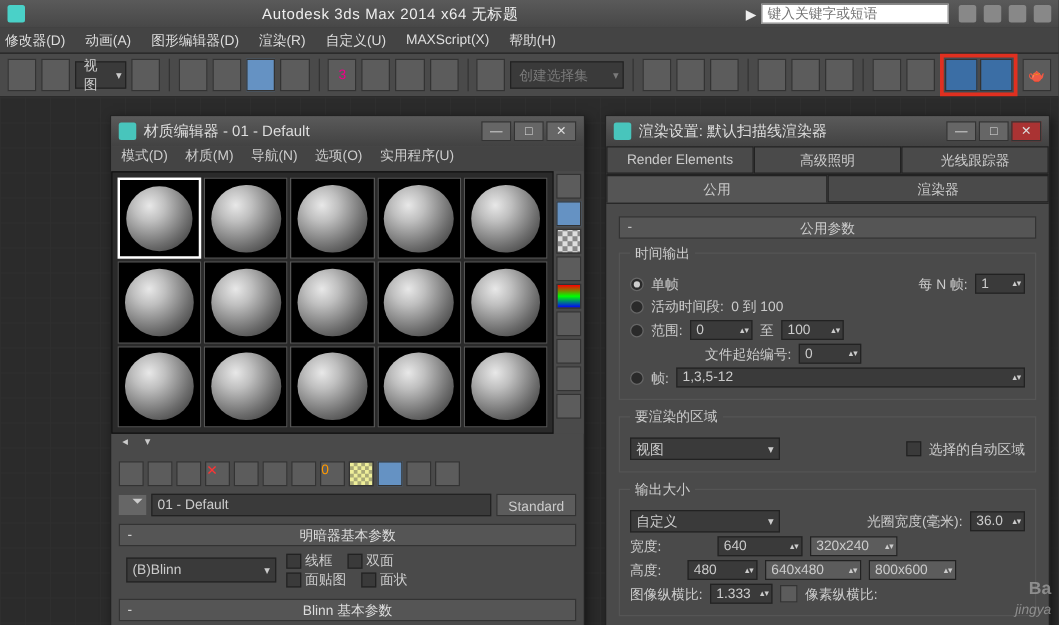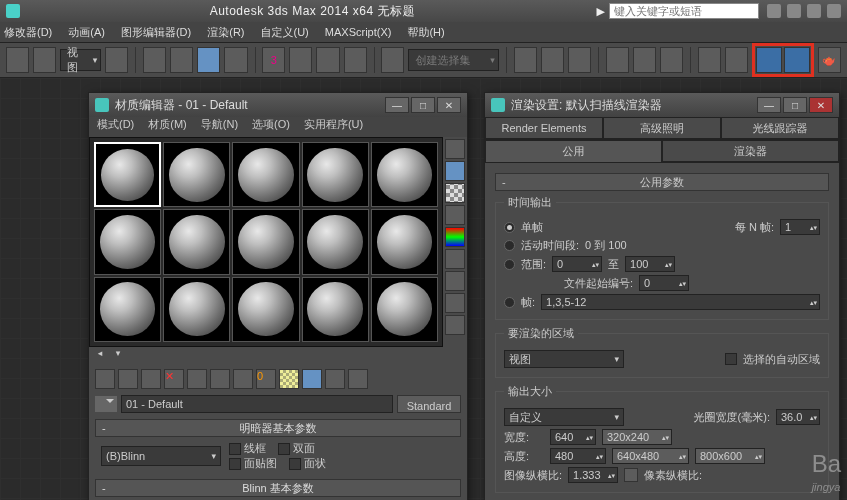--- a/index.html
+++ b/index.html
@@ -85,21 +85,21 @@
 #render-win .row { display: flex; align-items: center; gap: 6px; margin: 3px 0; font-size: 11px; }
 #render-win .radio { width: 11px; height: 11px; border-radius: 50%; background: #2a2a2a; border: 1px solid #666; display: inline-flex; align-items:center; justify-content:center; }
 #render-win .radio.on::after { content:""; width:5px; height:5px; border-radius:50%; background:#ccc; }
 #render-win .spin { height: 16px; background: #3a3a3a; border: 1px solid #222; color: #ccc; padding: 0 4px; display: inline-flex; align-items:center; position:relative; }
 #render-win .spin::after { content:"▴▾"; font-size:7px; line-height:7px; position:absolute; right:2px; display:flex; flex-direction:column; }
 #render-win .dd3 { height: 18px; background: #3a3a3a; border: 1px solid #222; padding: 0 16px 0 4px; display:flex; align-items:center; position:relative; }
 #render-win .dd3::after { content:"▾"; position:absolute; right:4px; font-size:9px; }
 #render-win .cb { width: 12px; height: 12px; background: #3a3a3a; border: 1px solid #222; }
 
 .watermark { position: absolute; right: 6px; bottom: 6px; color: #aaa; font-size: 14px; font-style: italic; opacity: .7; pointer-events:none; }
-.watermark b { font-size: 24px; font-weight: normal; font-style: normal; display:block; text-align:right; }
+.watermark b { font-size: 14px; font-weight: bold; font-style: normal; display:block; text-align:right; }
 </style>
 </head>
 <body>
 
 <div class="title-bar">
   <div class="logo"></div>
   <div class="title-text">Autodesk 3ds Max  2014 x64     无标题</div>
   <span style="margin-right:4px;">▶</span>
   <input class="search-box" placeholder="键入关键字或短语" style="">
   <div class="tb-icons">
@@ -385,21 +385,21 @@
             <span>自定义</span>
           </div>
         <span style="flex:1"></span>
         <span>光圈宽度(毫米):</span>
         <div class="spin" style="width:44px;">
             <span>36.0</span>
           </div>
       </div>
       <div class="row">
         <span style="width:40px;">宽度:</span>
-        <div class="spin" style="width:46px;">
+        <div class="spin" style="width:68px;margin-left:24px;">
             <span>640</span>
           </div>
         <div class="spin" style="width:70px; text-align:center; background:#5c5c5c;">
             <span>320x240</span>
           </div>
       </div>
       <div class="row">
         <span style="width:40px;">高度:</span>
         <div class="spin" style="width:56px;">
             <span>480</span>

